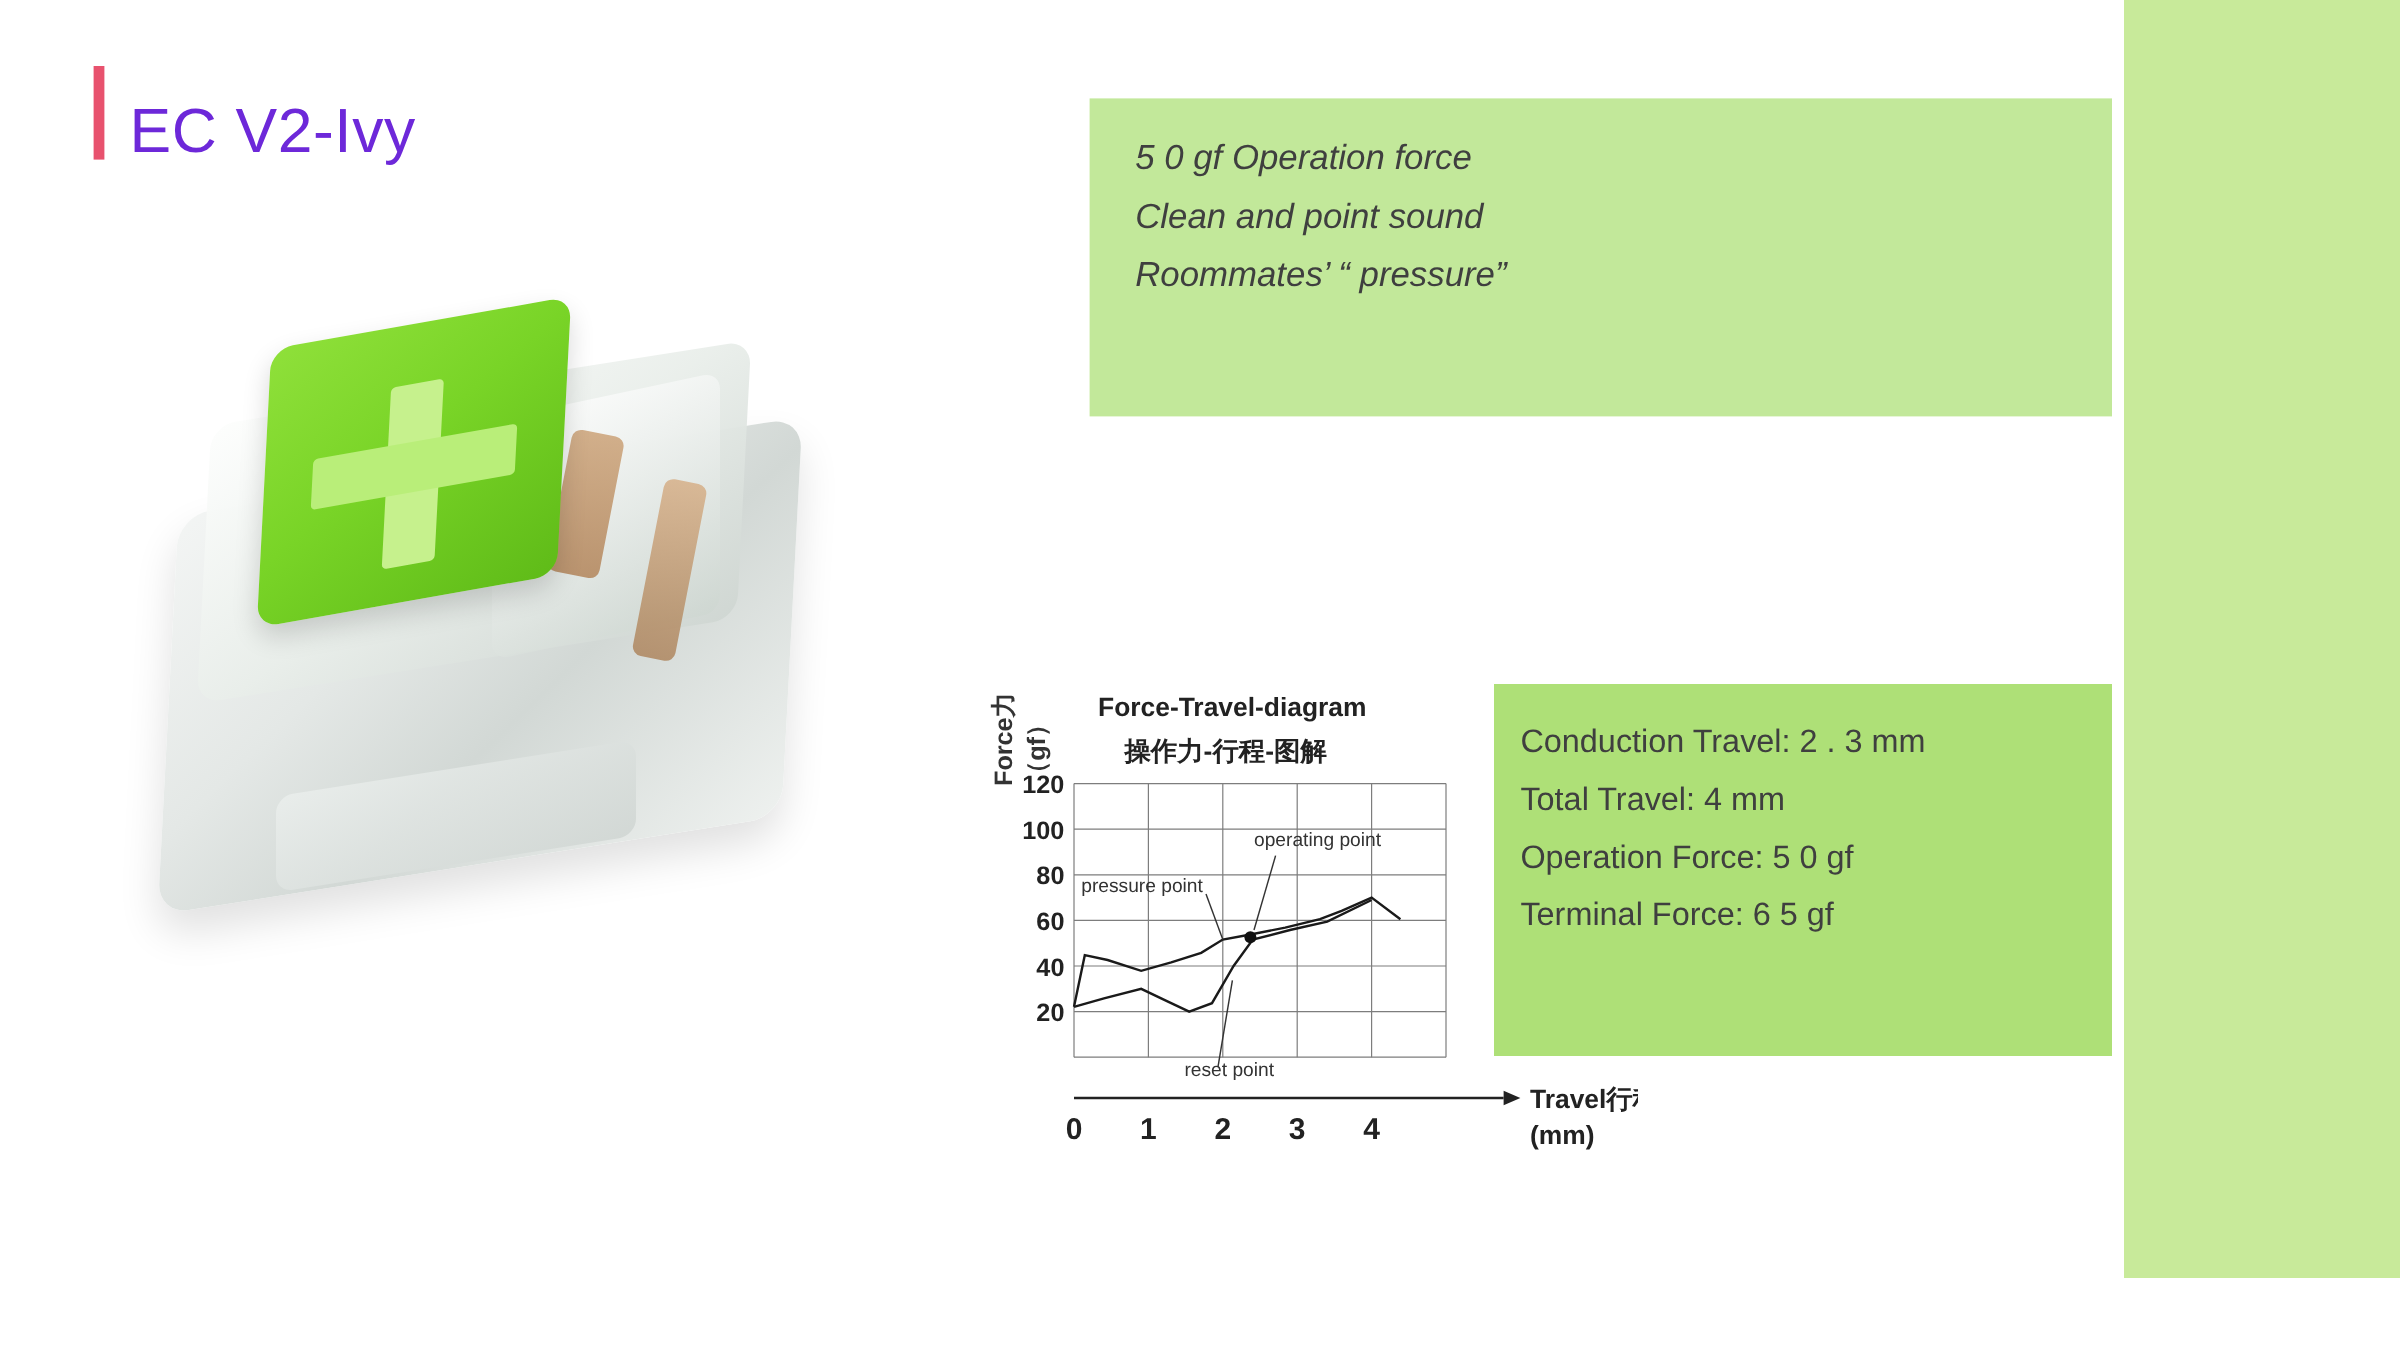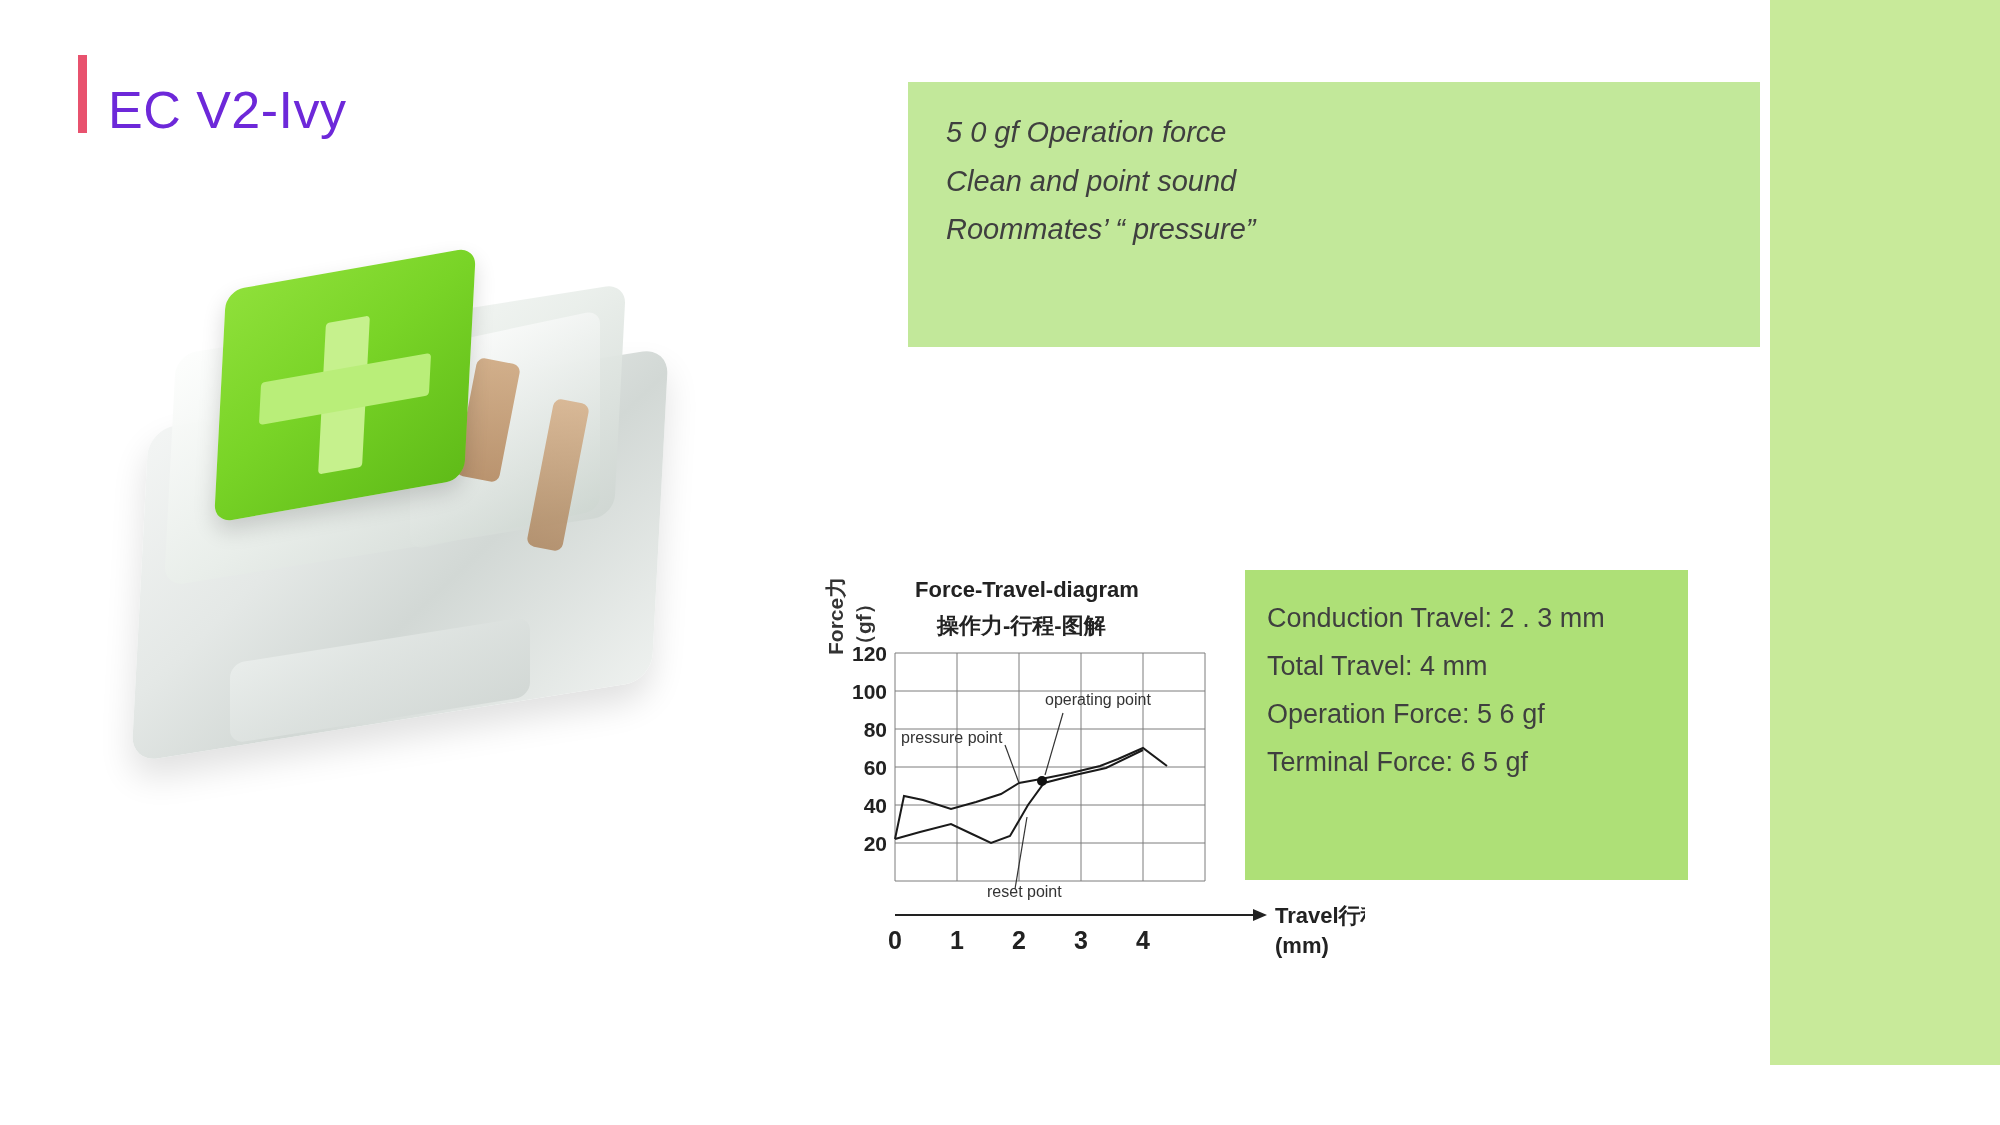--- a/index.html
+++ b/index.html
@@ -175,21 +175,21 @@
     font-size: 29px;
     color: #3f3f3f;
     line-height: 1.68;
     white-space: nowrap;
   }
 
   .box-specs {
     position: absolute;
     left: 1245px;
     top: 570px;
-    width: 443px;
+    width: 515px;
     height: 310px;
     background: #aee077;
     padding: 24px 0 0 22px;
     box-sizing: border-box;
   }
   .box-specs .line {
     font-size: 27px;
     color: #3f3f3f;
     line-height: 1.78;
     white-space: nowrap;
@@ -228,21 +228,21 @@
 
 <div class="box-features">
   <div class="line">5 0 gf  Operation  force</div>
   <div class="line">Clean  and  point  sound</div>
   <div class="line">Roommates’          “ pressure”</div>
 </div>
 
 <div class="box-specs">
   <div class="line">Conduction  Travel:   2 . 3 mm</div>
   <div class="line">Total  Travel:   4 mm</div>
-  <div class="line">Operation  Force:   5 6 gf</div>
+  <div class="line">Operation  Force:   5 0 gf</div>
   <div class="line">Terminal  Force:   6 5 gf</div>
 </div>
 
 <div class="diagram">
   <svg width="560" height="480" viewBox="0 0 560 480">
 
     <text x="38" y="110" transform="rotate(-90 38 110)" font-family="Liberation Sans, sans-serif" font-size="21" font-weight="bold" fill="#333">Force力</text>
     <text x="66" y="110" transform="rotate(-90 66 110)" font-family="Liberation Sans, sans-serif" font-size="21" font-weight="bold" fill="#333">（gf）</text>
 
     <text x="110" y="52" font-family="Liberation Sans, sans-serif" font-size="22" font-weight="bold" fill="#222">Force-Travel-diagram</text>

